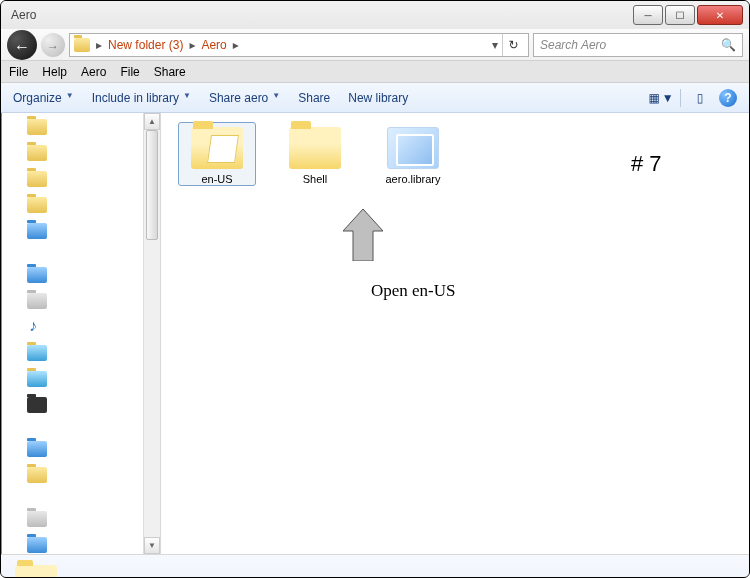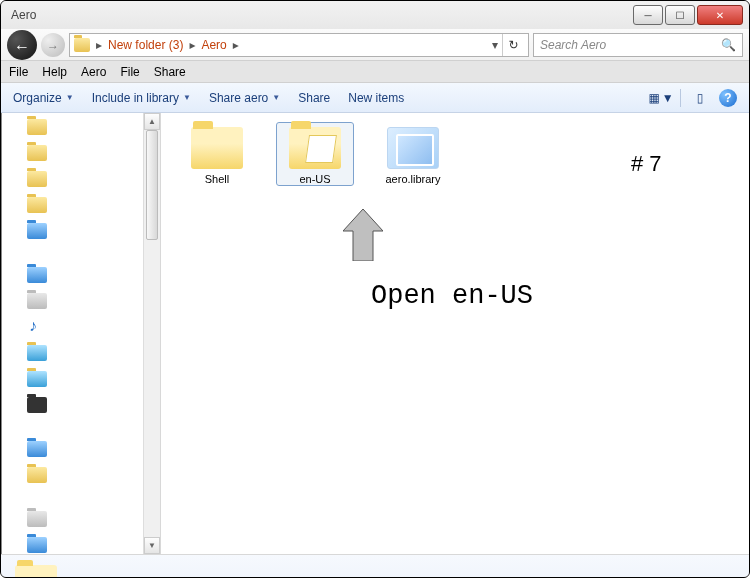--- a/index.html
+++ b/index.html
@@ -17,21 +17,21 @@
   .bc-icon{width:16px;height:14px;background:linear-gradient(to bottom,#fce9a1,#e8c253);border-radius:2px;position:relative}
   .bc-icon::before{content:"";position:absolute;top:-3px;left:0;width:8px;height:3px;background:#e8c253;border-radius:1px 1px 0 0}
   .bc-seg{color:#c2410c}
   .bc-arr{color:#555}
   .bc-end{margin-left:auto;color:#555;display:flex;gap:4px;align-items:center}
   .refresh{width:22px;height:22px;border-left:1px solid #ccc;display:flex;align-items:center;justify-content:center;color:#333}
   .search{width:210px;height:24px;border:1px solid #b0b0b0;background:#fff;display:flex;align-items:center;padding:0 6px;color:#888;font-style:italic}
   .search-ico{margin-left:auto;color:#555;font-style:normal}
   .menu-bar{height:22px;display:flex;align-items:center;gap:14px;padding:0 8px;border-bottom:1px solid #d0d0d0;background:#e5e5e5;font-size:12px}
   .toolbar{height:30px;display:flex;align-items:center;gap:18px;padding:0 12px;background:linear-gradient(to bottom,#f3f8fe,#e3edfb);border-bottom:1px solid #c6d3e6;color:#1b3f7a}
-  .tool{display:flex;align-items:center;gap:4px}
+  .tool{display:flex;align-items:flex-start;gap:4px}
   .tool .dd{font-size:8px;color:#3a5a99}
   .tool-right{margin-left:auto;display:flex;align-items:center;gap:10px}
   .view-ico{width:18px;height:18px;display:flex;align-items:center;justify-content:center}
   .vertline{width:1px;height:18px;background:#b8c8e0}
   .help-ico{width:18px;height:18px;border-radius:50%;background:radial-gradient(circle at 30% 30%,#7ec1ff,#1a6bcf);color:#fff;display:flex;align-items:center;justify-content:center;font-weight:bold;font-size:12px}
   .body{display:flex;height:441px}
   .tree{width:160px;border-right:1px solid #d8d8d8;padding:6px 0 6px 26px;overflow:hidden;position:relative}
   .tree-item{width:20px;height:16px;margin-bottom:10px;background:linear-gradient(to bottom,#fce9a1,#e8c253);border-radius:2px;position:relative}
   .tree-item::before{content:"";position:absolute;top:-3px;left:0;width:9px;height:3px;background:#e8c253;border-radius:1px 1px 0 0}
   .tree-item.blue{background:linear-gradient(to bottom,#9dd1ff,#3a8ad8)}
@@ -52,21 +52,21 @@
   .items{display:flex;gap:22px;padding:10px 18px}
   .item{width:76px;text-align:center;font-size:11px}
   .item.sel{outline:1px solid #7da2ce;background:rgba(125,162,206,0.12);border-radius:2px}
   .folder-ico{width:52px;height:42px;margin:4px auto 4px;background:linear-gradient(to bottom,#fff2bf 40%,#f6d66a);border-radius:3px;position:relative}
   .folder-ico::before{content:"";position:absolute;top:-6px;left:2px;width:20px;height:8px;background:#f6d66a;border-radius:2px 2px 0 0}
   .folder-ico.open::after{content:"";position:absolute;right:6px;top:8px;bottom:6px;width:26px;background:#fff;border:1px solid #e4c85a;transform:skewX(-8deg)}
   .file-ico{width:52px;height:42px;margin:4px auto 4px;position:relative;background:linear-gradient(135deg,#dceeff,#a9d1f7);border:1px solid #bcd6f1;border-radius:3px}
   .file-ico::after{content:"";position:absolute;left:8px;top:6px;width:34px;height:28px;border:2px solid #fff;background:linear-gradient(135deg,#cfe7ff,#8fbef0);border-radius:2px}
   .arrow-up{position:absolute;left:182px;top:96px;width:40px;height:52px}
   .arrow-up svg{width:100%;height:100%}
-  .anno1{position:absolute;left:210px;top:168px;font-family:Liberation Mono, monospace;font-size:27px;color:#000}
+  .anno1{position:absolute;left:210px;top:168px;font-family:Liberation Serif, serif;font-size:17px;color:#000}
   .anno2{position:absolute;left:470px;top:38px;font-family:Verdana,Geneva,sans-serif;font-size:22px;color:#000;font-weight:500}
   .status{height:54px;border-top:1px solid #d8d8d8;display:flex;align-items:center;gap:12px;padding:0 14px;background:linear-gradient(to bottom,#f6f9fe,#eaf0fa)}
   .status .big-ico{width:42px;height:34px;background:linear-gradient(to bottom,#fff2bf 40%,#f6d66a);border-radius:3px;position:relative}
   .status .big-ico::before{content:"";position:absolute;top:-5px;left:2px;width:16px;height:6px;background:#f6d66a;border-radius:2px 2px 0 0}
 </style>
 </head>
 <body>
 
 <div class="window">
 
@@ -119,21 +119,21 @@
         <span class="dd">▼</span>
     </div>
     <div class="tool">
       <span>Share aero</span>
         <span class="dd">▼</span>
     </div>
     <div class="tool">
       <span>Share</span>
     </div>
     <div class="tool">
-      <span>New items</span>
+      <span>New library</span>
     </div>
     <div class="tool-right">
       <div class="view-ico">▦<span class="dd" style="margin-left:2px">▼</span></div>
       <div class="vertline"></div>
       <div class="view-ico">▯</div>
       <div class="help-ico">?</div>
     </div>
   </div>
 
   <div class="body">
@@ -161,27 +161,27 @@
         <div class="sc-btn">▲</div>
         <div class="sc-track">
           <div class="sc-thumb"></div>
         </div>
         <div class="sc-btn">▼</div>
       </div>
     </div>
 
     <div class="content">
       <div class="items">
+        <div class="item sel">
+          <div class="folder-ico open"></div>
+          <div>en-US</div>
+        </div>
         <div class="item">
           <div class="folder-ico"></div>
           <div>Shell</div>
-        </div>
-        <div class="item sel">
-          <div class="folder-ico open"></div>
-          <div>en-US</div>
         </div>
         <div class="item">
           <div class="file-ico"></div>
           <div style="word-break:break-word">aero.library</div>
         </div>
       </div>
 
       <div class="arrow-up">
         <svg viewBox="0 0 40 52">
             <polygon points="20,0 40,22 30,22 30,52 10,52 10,22 0,22" fill="#bfbfbf" stroke="#555" stroke-width="1"></polygon>

